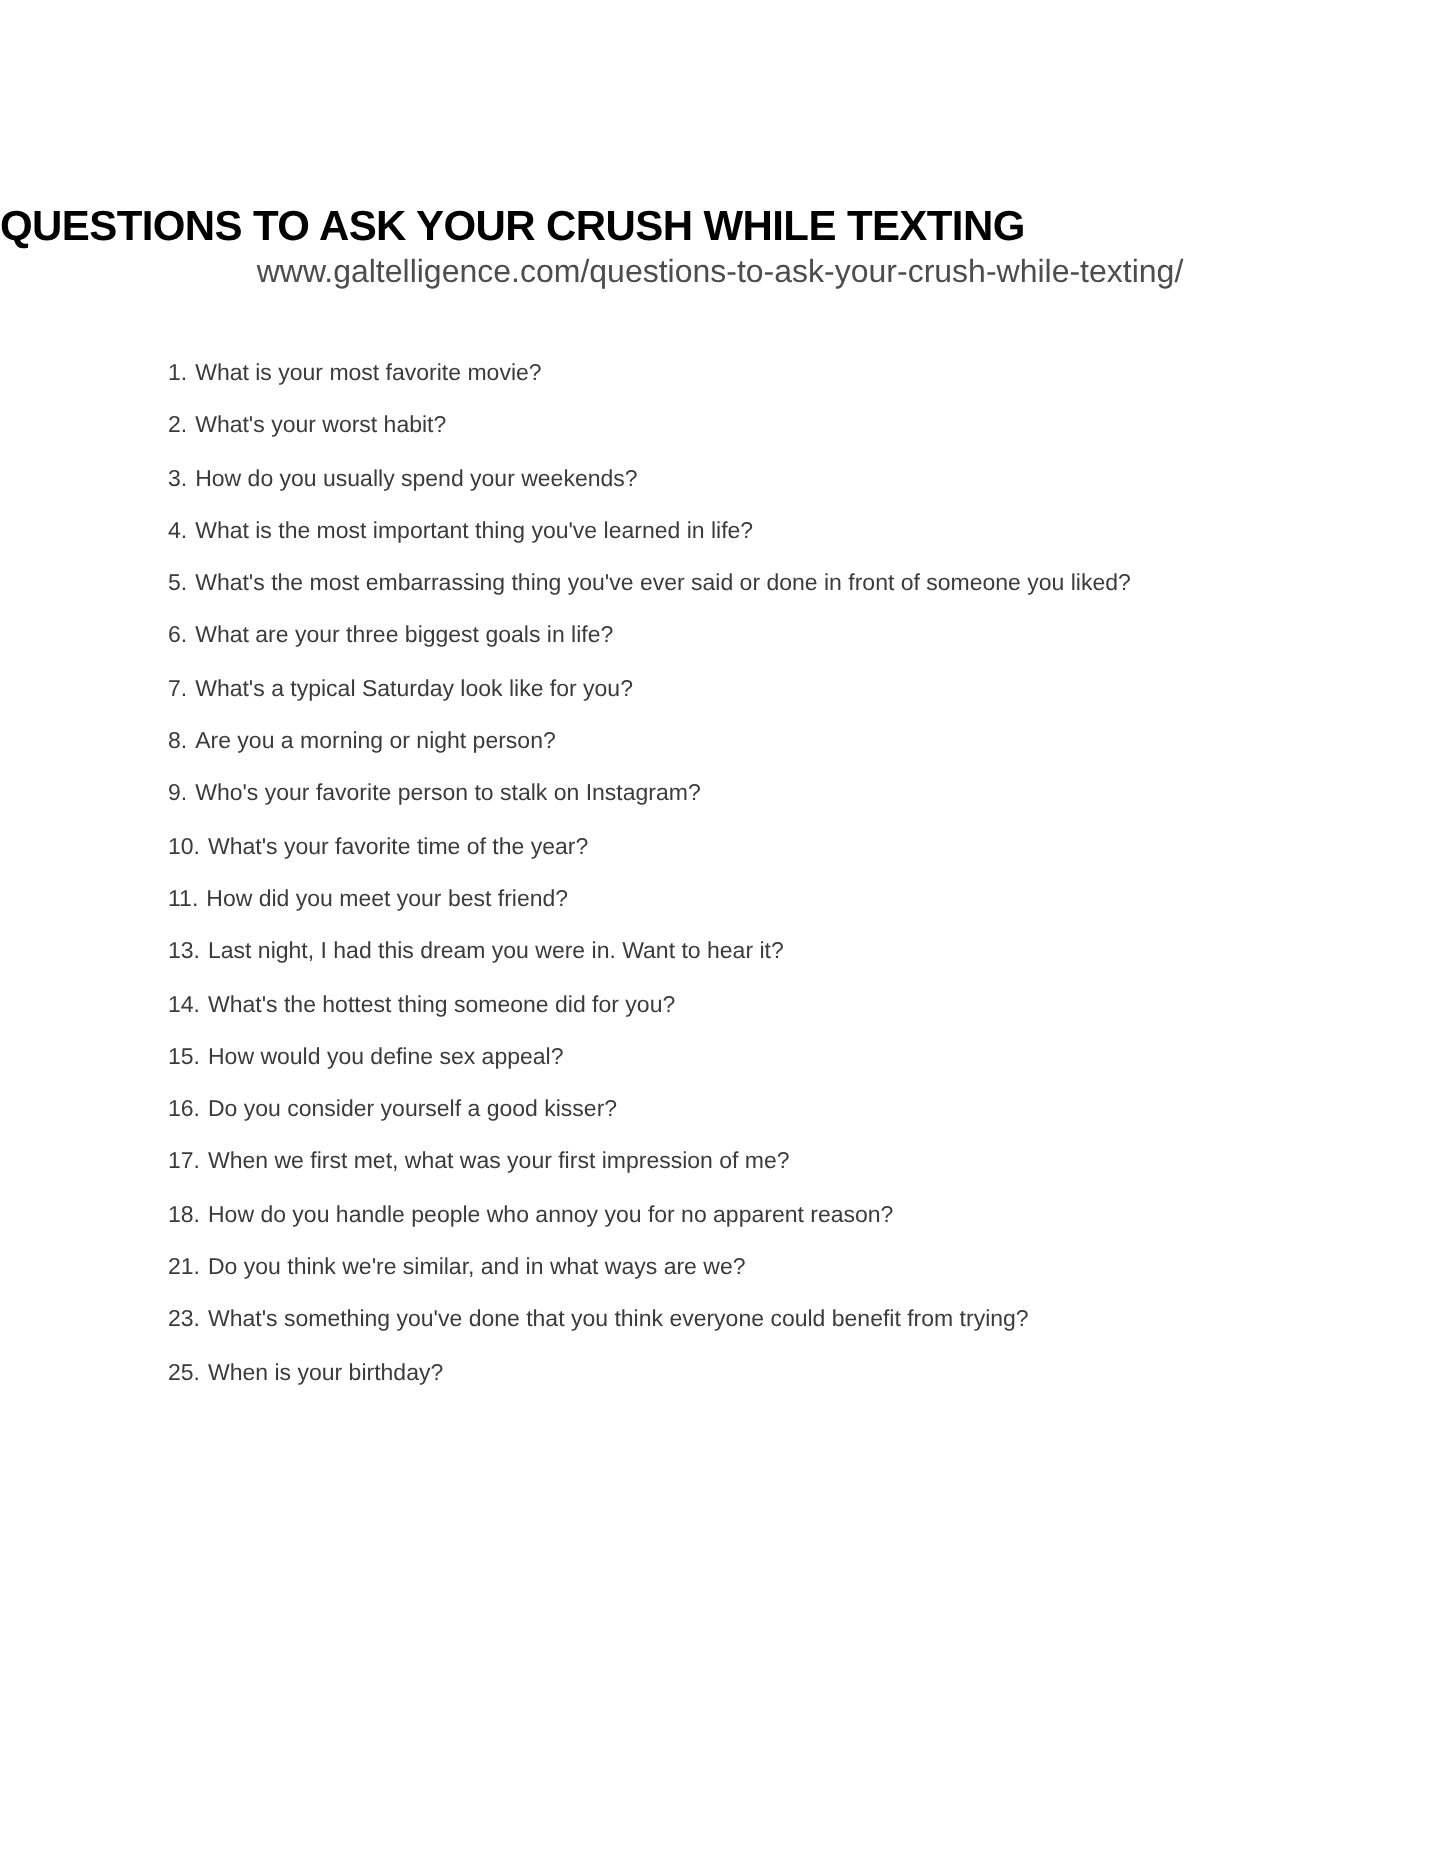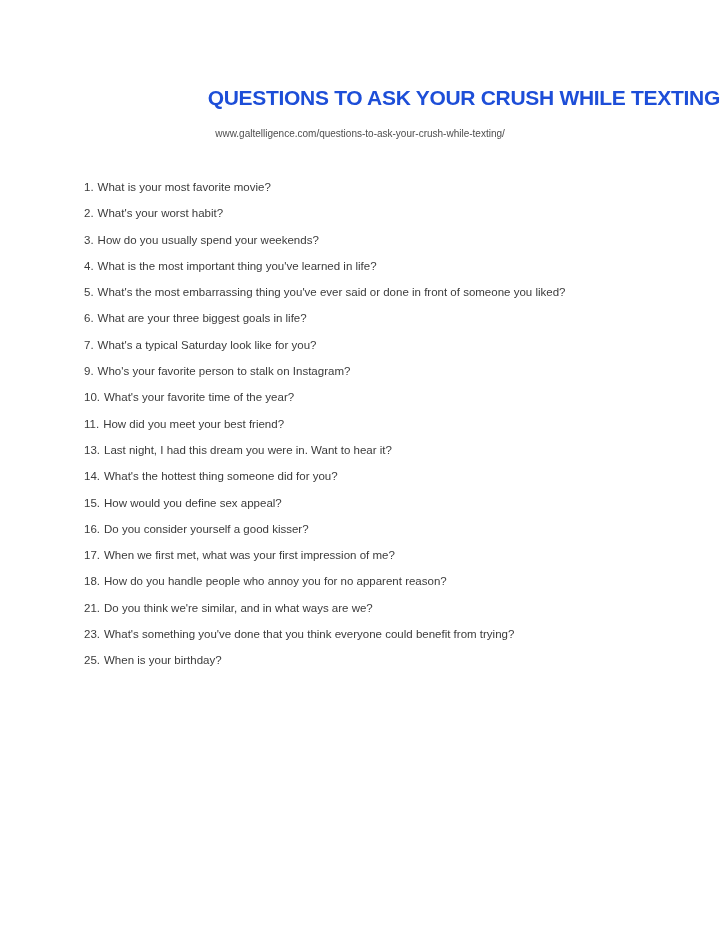--- a/index.html
+++ b/index.html
@@ -10,37 +10,37 @@
   .page {
     position: relative;
     width: 720px;
     height: 931px;
     background: #ffffff;
     overflow: hidden;
     font-family: "Liberation Sans", sans-serif;
   }
   .title {
     position: absolute;
-    top: 86px;
+    top: 102px;
     left: 0;
     width: 100%;
     margin: 0;
-    text-align: right;
+    text-align: left;
     font-size: 21px;
     font-weight: bold;
     letter-spacing: -0.3px;
-    color: #1d4ed8;
+    color: #000000;
   }
   .url {
     position: absolute;
     top: 128px;
     left: 0;
     width: 100%;
     text-align: center;
-    font-size: 10px;
+    font-size: 16px;
     color: #4d4d4d;
   }
   .questions {
     position: absolute;
     top: 180px;
     left: 84px;
     right: 40px;
     margin: 0;
     padding: 0;
     list-style: none;
@@ -87,20 +87,23 @@
       </li>
 
       <li class="q">
         <span class="q-num">6.</span><span class="q-text">What are your three biggest goals in life?</span>
       </li>
 
       <li class="q">
         <span class="q-num">7.</span><span class="q-text">What's a typical Saturday look like for you?</span>
       </li>
 
+      <li class="q">
+        <span class="q-num">8.</span><span class="q-text">Are you a morning or night person?</span>
+      </li>
 
       <li class="q">
         <span class="q-num">9.</span><span class="q-text">Who's your favorite person to stalk on Instagram?</span>
       </li>
 
       <li class="q">
         <span class="q-num">10.</span><span class="q-text">What's your favorite time of the year?</span>
       </li>
 
       <li class="q">

